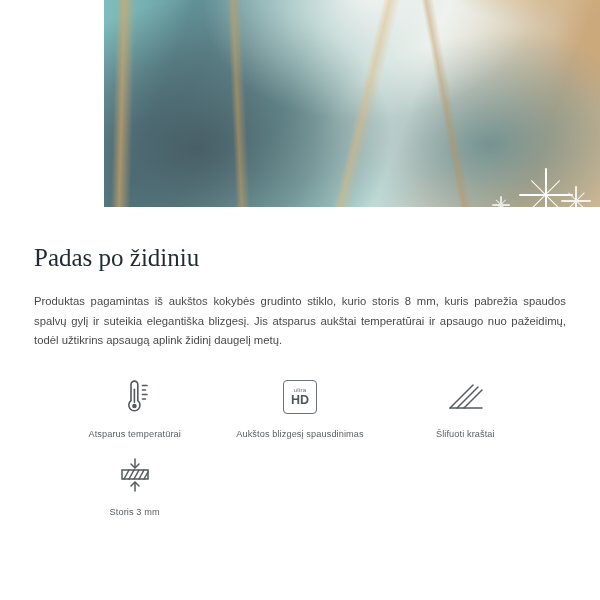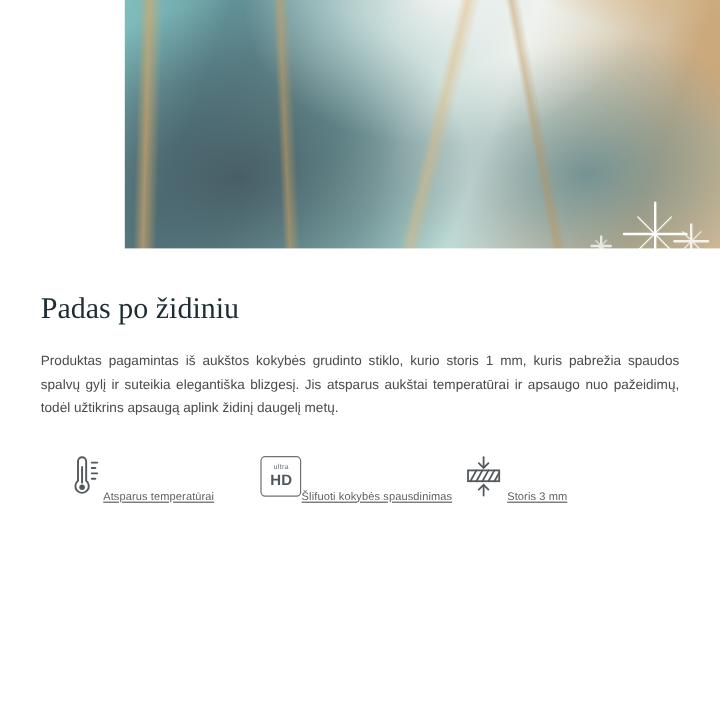--- a/index.html
+++ b/index.html
@@ -142,37 +142,36 @@
   
   .features {
     margin: 24px 0 0 0;
     padding: 0 18px;
     display: grid;
     grid-template-columns: repeat(3, 1fr);
     row-gap: 14px;
   }
   .feature {
     display: flex;
-    flex-direction: row;
-    align-items: flex-end;
+    flex-direction: column;
+    align-items: center;
     text-align: center;
   }
   .feature-icon {
     height: 44px;
     display: flex;
     align-items: center;
     justify-content: center;
     color: #53595c;
   }
   .feature-label {
     margin-top: 10px;
     font-size: 9.2px;
     color: #5d6164;
     letter-spacing: 0.1px;
-    text-decoration: underline;
   }
   .hd-badge {
     width: 32px;
     height: 32px;
     border: 1.6px solid #6b7175;
     border-radius: 4px;
     display: flex;
     flex-direction: column;
     align-items: center;
     justify-content: center;
@@ -221,21 +220,21 @@
         <span class="d1"></span>
         <span class="d2"></span>
     </div>
   </div>
 
   <div class="content">
     <h1 class="headline">
       <span>Padas po židiniu</span>
     </h1>
 
-    <p class="body-copy">Produktas pagamintas iš aukštos kokybės grudinto stiklo, kurio storis 1 mm, kuris pabrežia spau­dos spalvų gylį ir suteikia elegantiška blizgesį. Jis atsparus aukštai temperatūrai ir apsaugo nuo pažeidimų, todėl užtikrins apsaugą aplink židinį daugelį metų.</p>
+    <p class="body-copy">Produktas pagamintas iš aukštos kokybės grudinto stiklo, kurio storis 8 mm, kuris pabrežia spau­dos spalvų gylį ir suteikia elegantiška blizgesį. Jis atsparus aukštai temperatūrai ir apsaugo nuo pažeidimų, todėl užtikrins apsaugą aplink židinį daugelį metų.</p>
 
     <div class="features">
 
       <div class="feature">
         <div class="feature-icon">
           <svg width="34" height="38" viewBox="0 0 34 38" fill="none" stroke="#53595c" stroke-width="1.6" stroke-linecap="round">
             <path d="M13 6.5a3.4 3.4 0 0 1 6.8 0v16.2a5.6 5.6 0 1 1-6.8 0z"></path>
             <circle cx="16.4" cy="28" r="2.3" fill="#53595c" stroke="none"></circle>
             <path d="M16.4 24.2v-13"></path>
             <path d="M24.5 7.5h4.5M24.5 12h3M24.5 16.5h4.5M24.5 21h3"></path>
@@ -244,25 +243,36 @@
         <div class="feature-label">Atsparus temperatūrai</div>
       </div>
 
       <div class="feature">
         <div class="feature-icon">
           <div class="hd-badge">
             <span class="ultra">ultra</span>
             <span class="hd">HD</span>
           </div>
         </div>
-        <div class="feature-label">Šlifuoti kokybės spausdinimas</div>
-      </div>
-
-
-
+        <div class="feature-label">Aukštos blizgesį spausdinimas</div>
+      </div>
+
+
+
+      <div class="feature">
+        <div class="feature-icon">
+          <svg width="40" height="34" viewBox="0 0 40 34" fill="none" stroke="#53595c" stroke-width="1.5" stroke-linecap="round">
+            <path d="M5 28 28 5"></path>
+            <path d="M12 28 33 7"></path>
+            <path d="M19 28 37 10"></path>
+            <path d="M5 28h32"></path>
+          </svg>
+        </div>
+        <div class="feature-label">Šlifuoti kraštai</div>
+      </div>
 
       <div class="feature">
         <div class="feature-icon">
           <svg width="40" height="38" viewBox="0 0 40 38" fill="none" stroke="#53595c" stroke-width="1.5" stroke-linecap="round">
             <path d="M20 3v8"></path>
               <path d="M16 8l4 4 4-4"></path>
             <path d="M20 35v-8"></path>
               <path d="M16 30l4-4 4 4"></path>
             <rect x="7" y="14" width="26" height="9"></rect>
             <path d="M9 23l5-9M14 23l5-9M19 23l5-9M24 23l5-9M29 23l4-7"></path>

